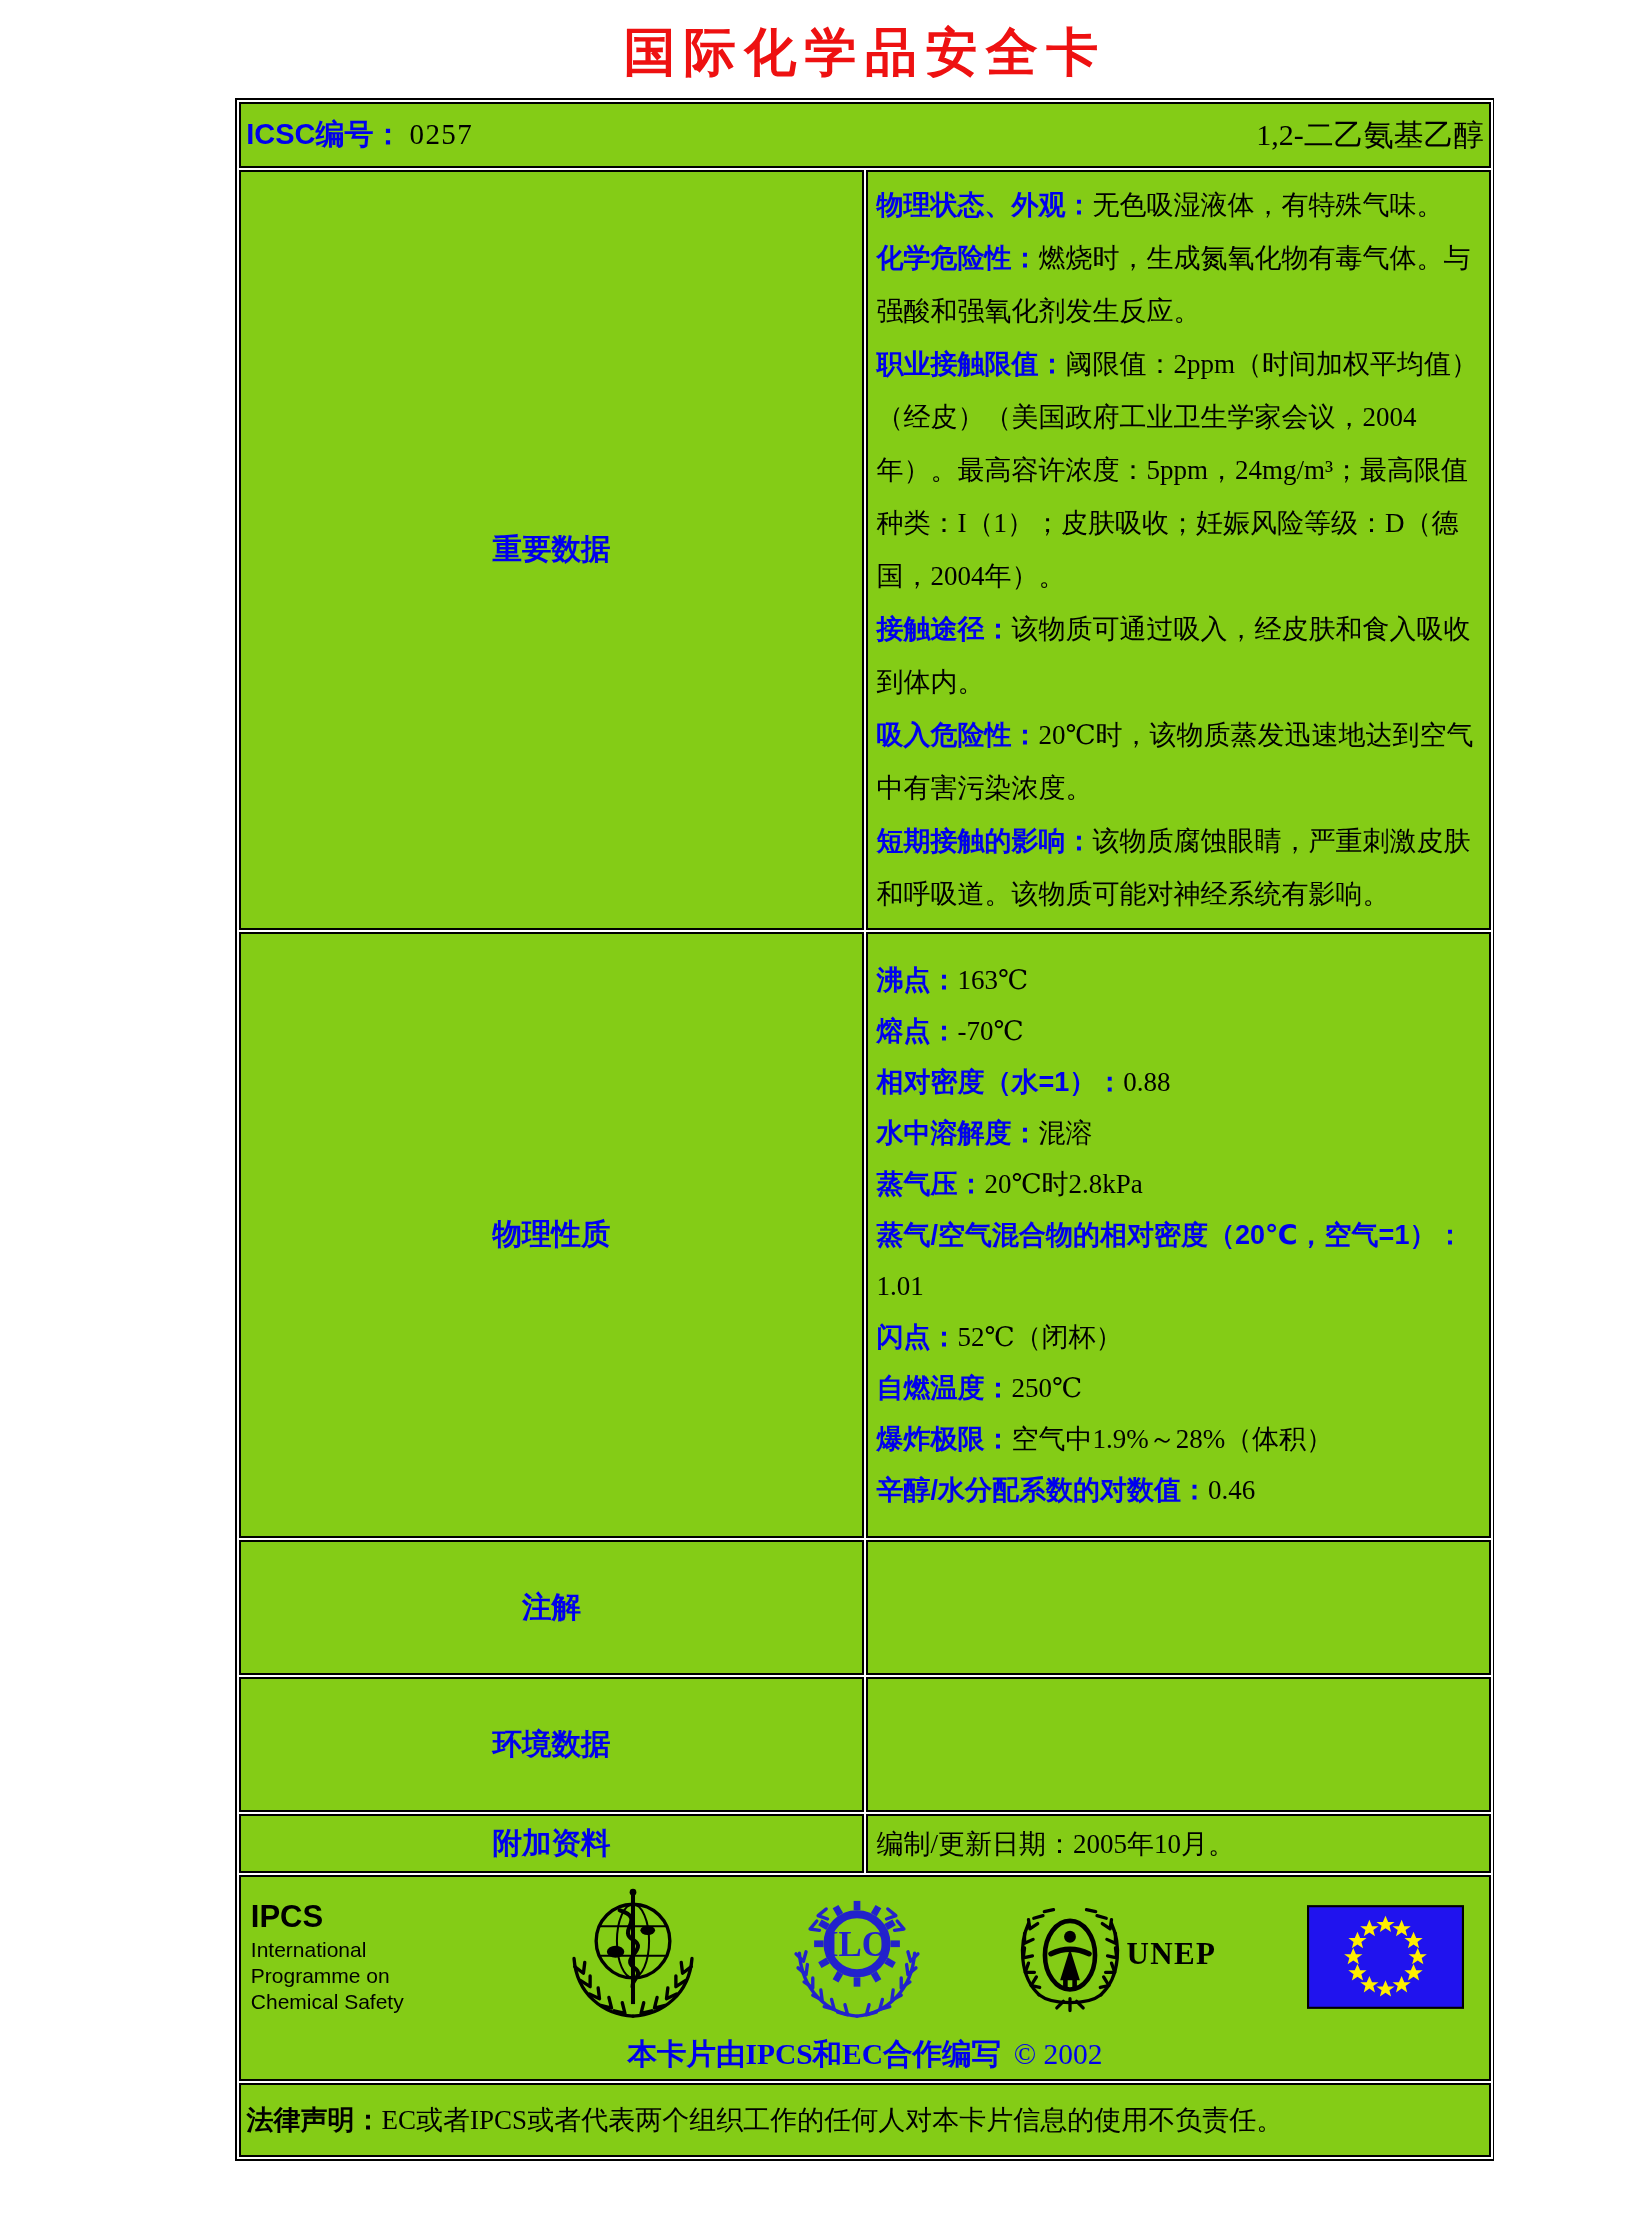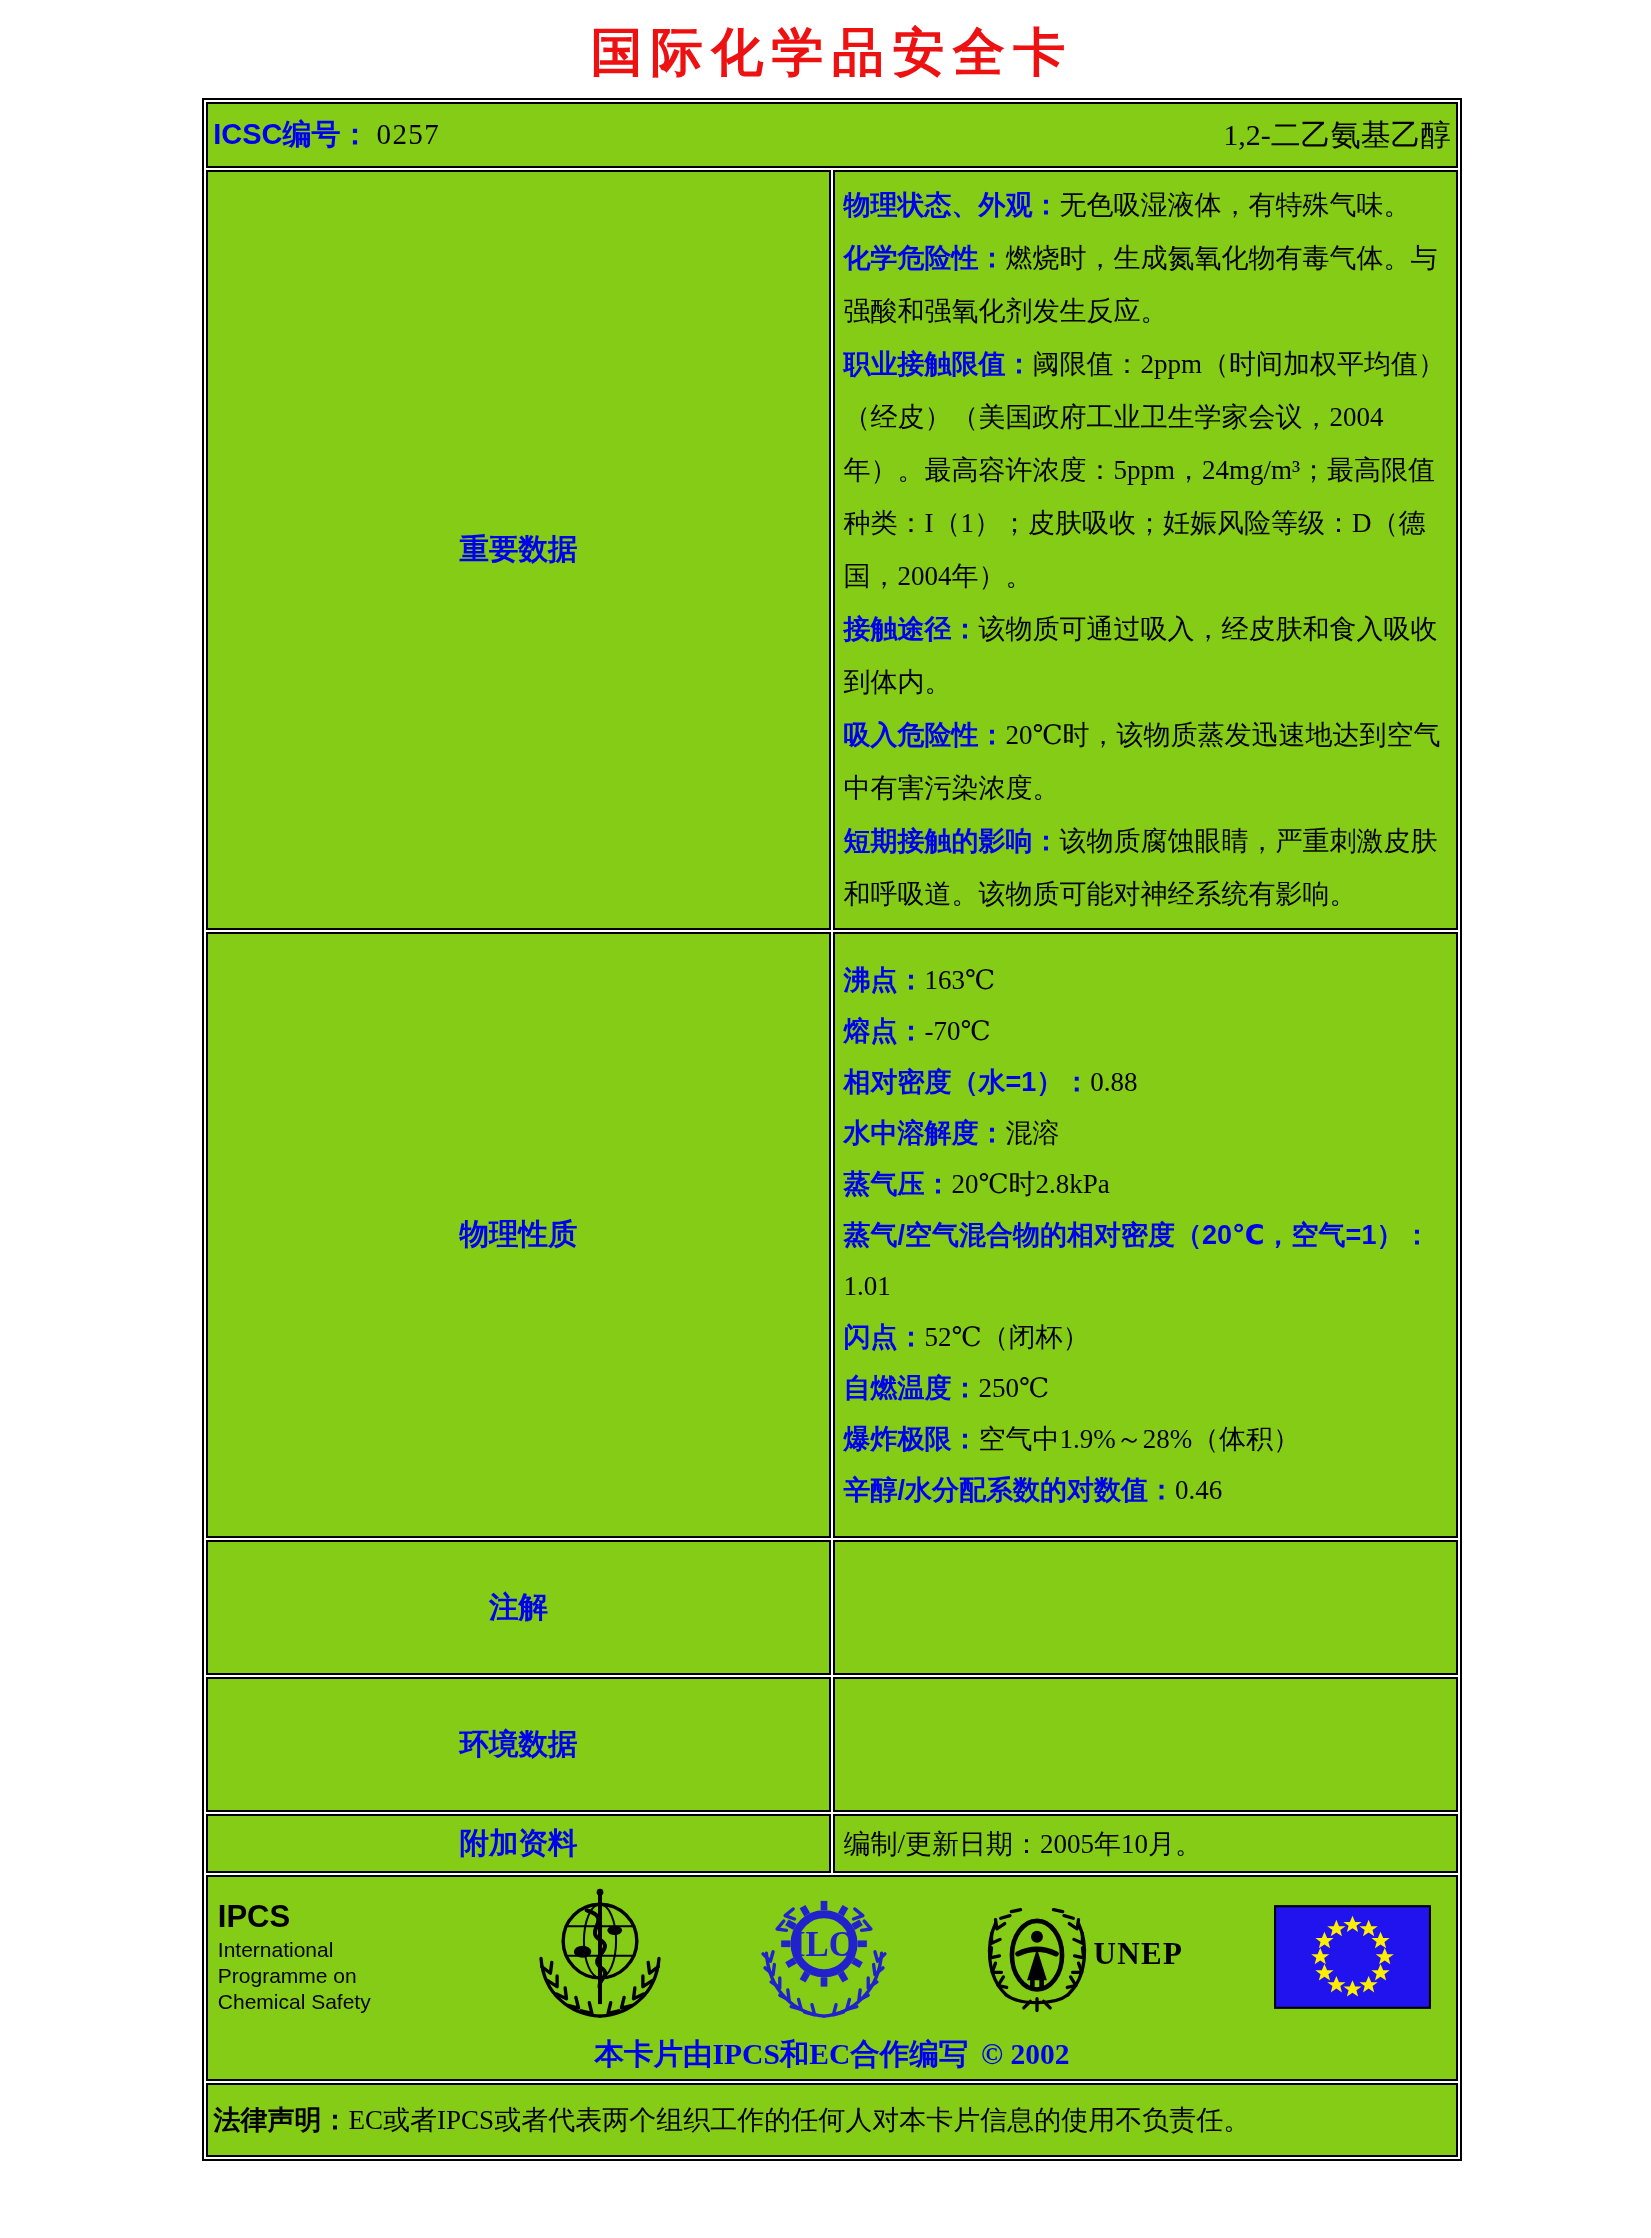--- a/index.html
+++ b/index.html
@@ -1,21 +1,21 @@
 <!DOCTYPE html>
 <html style="font-size:11.2px"><head>
 <meta charset="utf-8">
 <style>
   html,body{margin:0;padding:0;background:#ffffff;}
   body{
     width:1651px;height:2239px;position:relative;
     font-family:"Liberation Serif","DejaVu Serif",serif;
     color:#000;
   }
-  .page{position:relative;width:1651px;height:2239px;overflow:hidden;}
+  .page{position:relative;width:1461px;height:2239px;overflow:hidden;padding-left:33px;}
 
   .doc-title{
     width:1260px;margin:18.3px 0 9.8px 202px;
     text-align:center;
     font-family:"Liberation Serif","DejaVu Serif",serif;
     font-weight:bold;font-size:52px;letter-spacing:8.4px;
     color:#ee1111;
   }
 
   table.card{
@@ -57,21 +57,21 @@
   .ipcs-block{width:225px;font-family:"Liberation Sans","DejaVu Sans",sans-serif;line-height:1.25;}
   .ipcs-acronym{font-size:31px;font-weight:bold;}
   .ipcs-line{font-size:21px;}
   .unep-box{display:flex;flex-direction:row;align-items:center;}
   .unep-label{font-family:"Liberation Serif","DejaVu Serif",serif;font-weight:bold;
               font-size:31px;letter-spacing:1.4px;margin-top:-4.2px;}
   .credit-line{
     text-align:center;color:#0000ee;font-weight:bold;font-size:29.5px;
     font-family:"Liberation Serif","DejaVu Serif",serif;margin-top:5.6px;
   }
-  .credit-line .copy{font-weight:bold;margin-left:12.7px;}
+  .credit-line .copy{font-weight:normal;margin-left:12.7px;}
 
   td.legal{height:62px;vertical-align:middle;padding:4.2px 5.6px;font-size:27px;}
   .legal-lab{color:#000;font-family:"Liberation Sans","DejaVu Sans",sans-serif;font-weight:bold;}
 
   svg{display:block;}
 </style>
 </head>
 <body>
 
 <div class="page">

